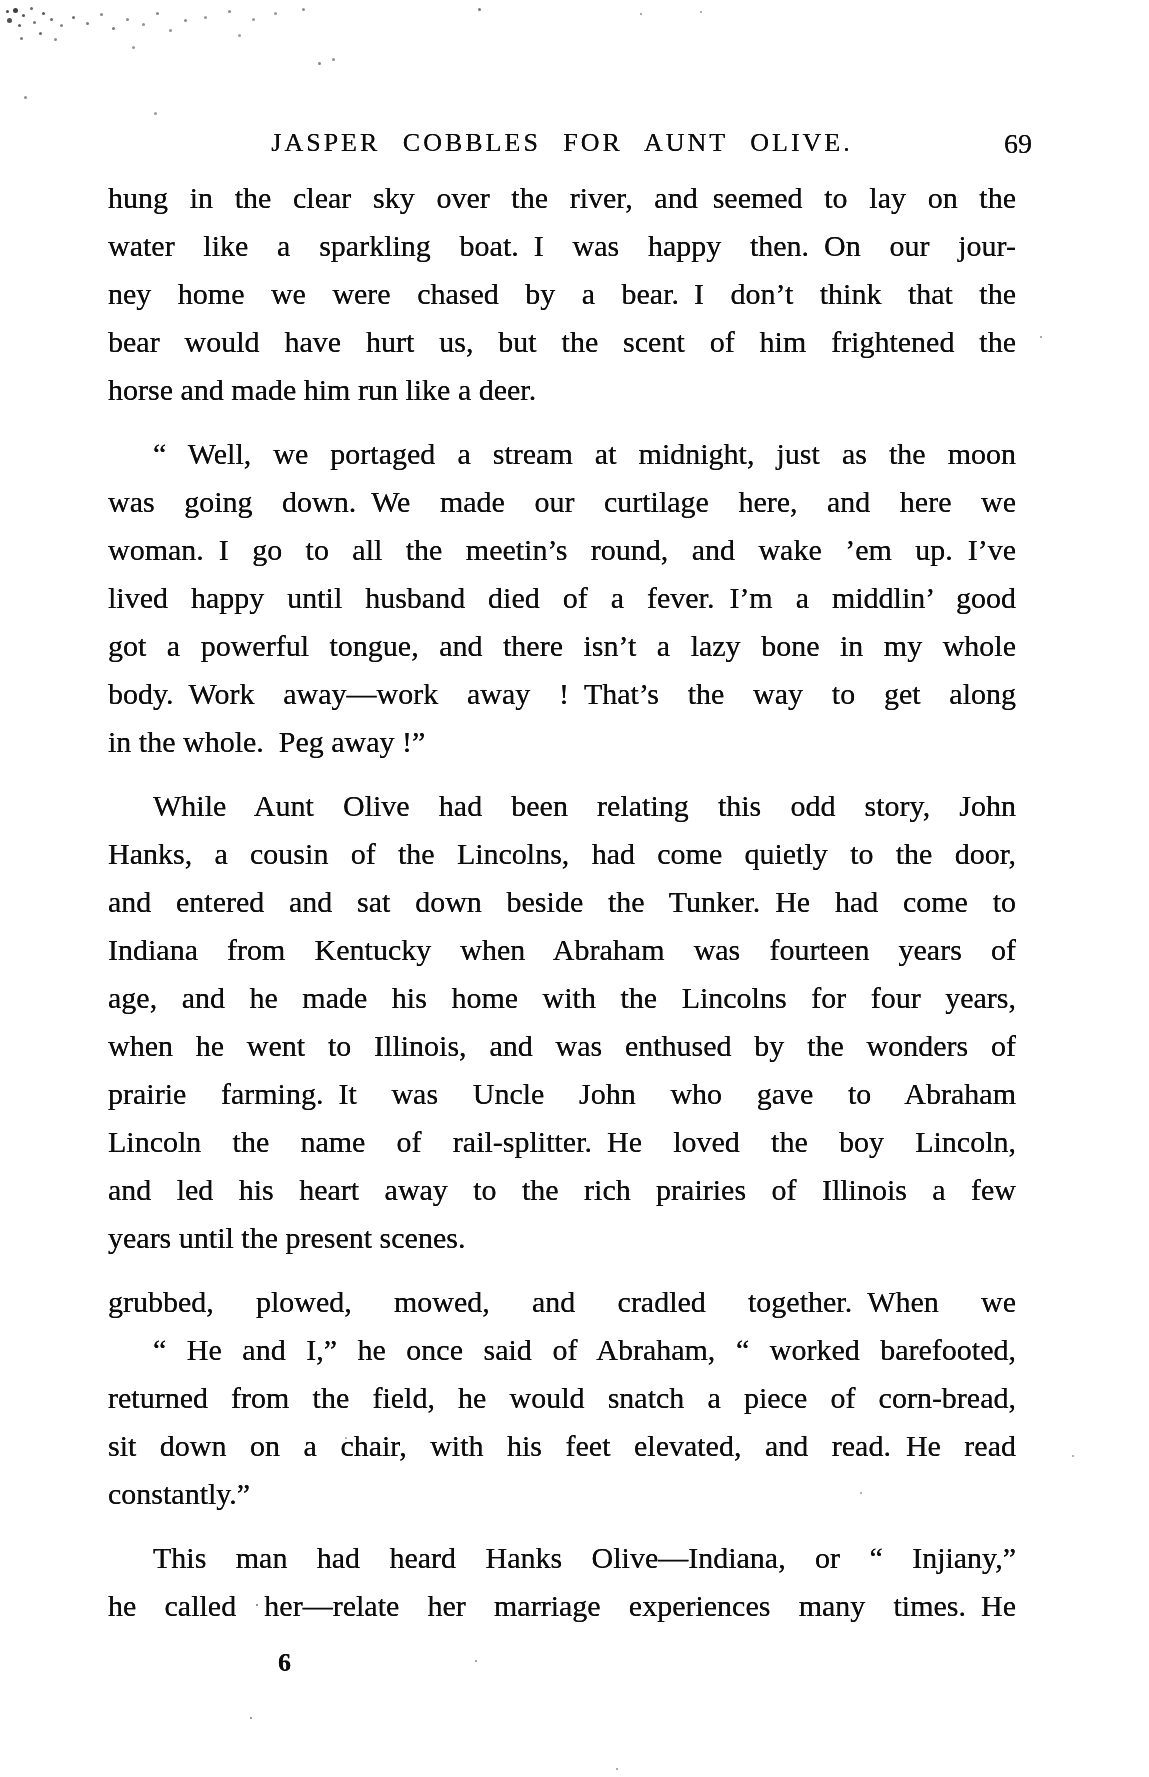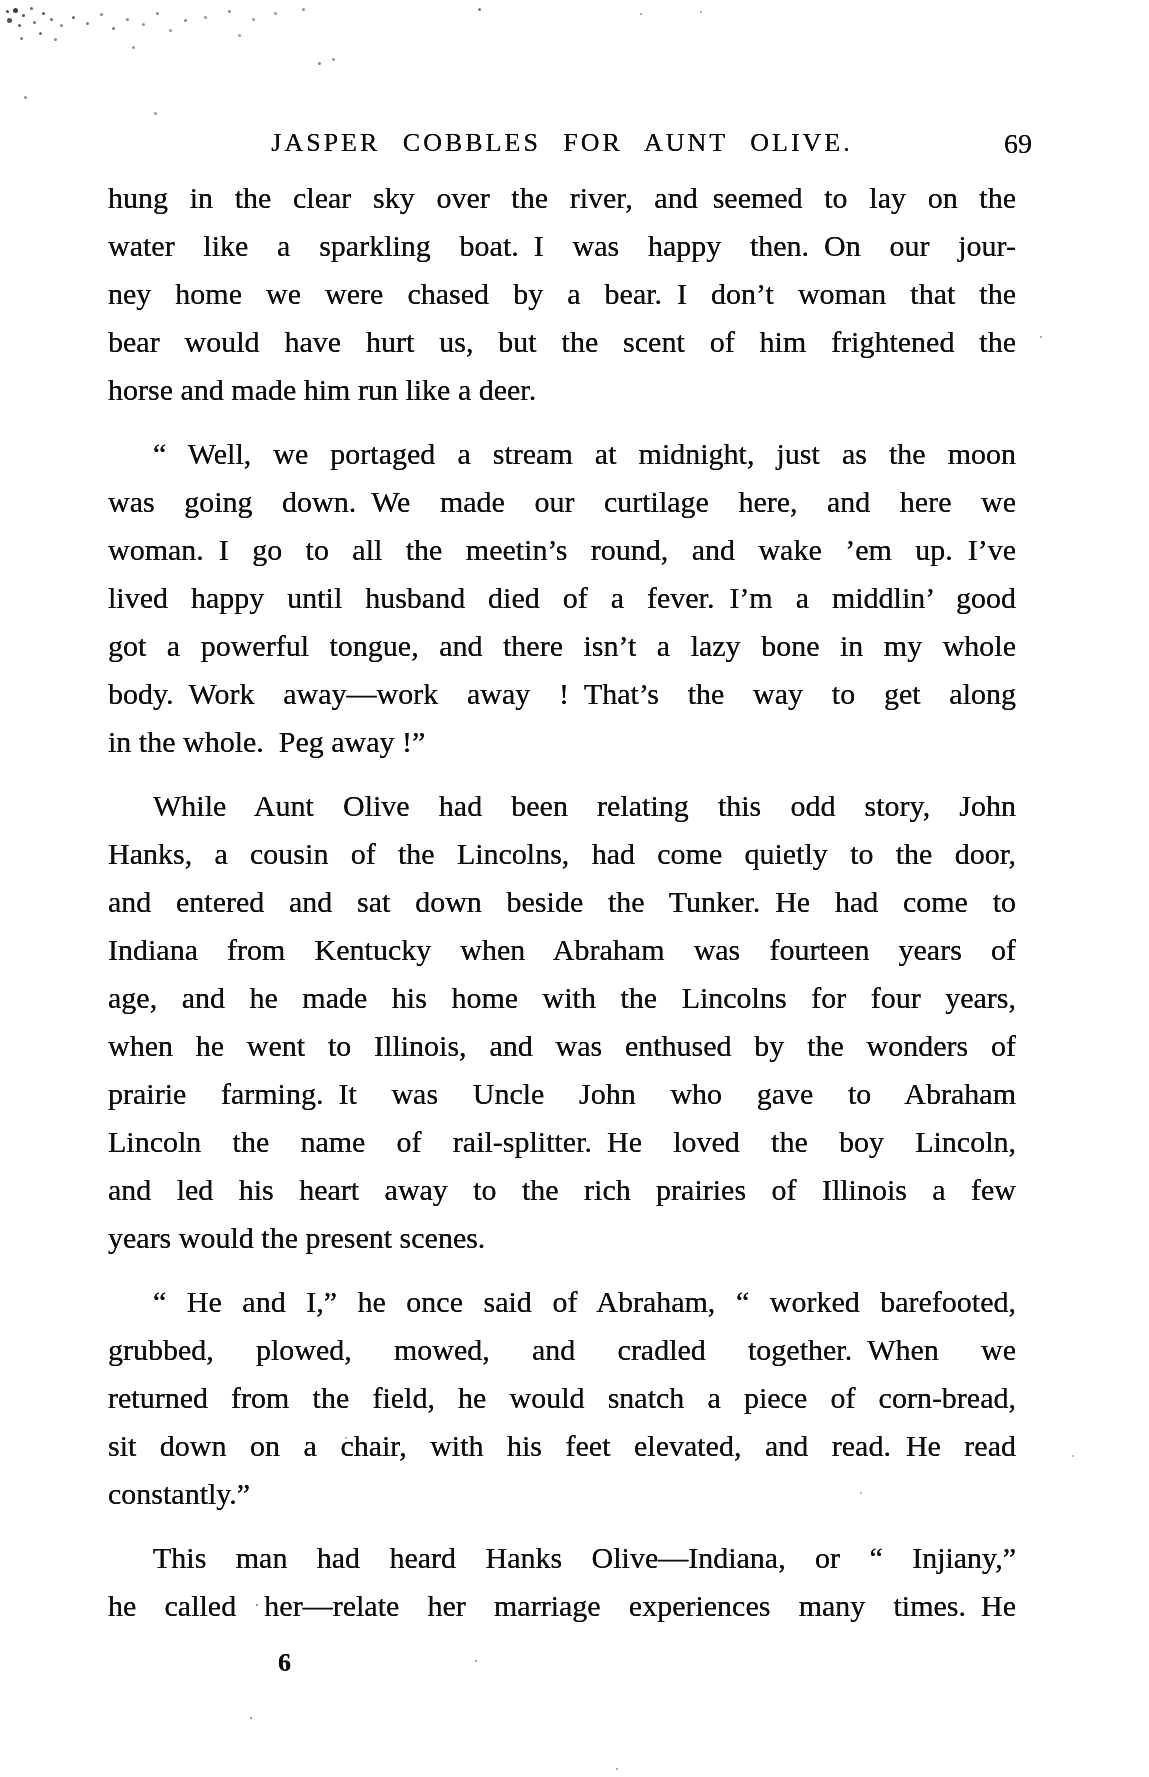--- a/index.html
+++ b/index.html
@@ -119,21 +119,21 @@
 
   <div class="header">
     <div class="running-title">JASPER COBBLES FOR AUNT OLIVE.</div>
     <div class="page-number">69</div>
   </div>
 
   <div class="body-text">
       <div class="paragraph">
         <div class="line">hung in the clear sky over the river, and seemed to lay on the</div>
         <div class="line">water like a sparkling boat. I was happy then. On our jour-</div>
-        <div class="line">ney home we were chased by a bear. I don’t woman that the</div>
+        <div class="line">ney home we were chased by a bear. I don’t think that the</div>
         <div class="line">bear would have hurt us, but the scent of him frightened the</div>
         <div class="line endline">horse and made him run like a deer.</div>
       </div>
       <div class="paragraph">
         <div class="line indent">“ Well, we portaged a stream at midnight, just as the moon</div>
         <div class="line">was going down. We made our curtilage here, and here we</div>
         <div class="line">woman. I go to all the meetin’s round, and wake ’em up. I’ve</div>
         <div class="line">lived happy until husband died of a fever. I’m a middlin’ good</div>
         <div class="line">got a powerful tongue, and there isn’t a lazy bone in my whole</div>
         <div class="line">body. Work away—work away ! That’s the way to get along</div>
@@ -142,25 +142,25 @@
       <div class="paragraph">
         <div class="line indent">While Aunt Olive had been relating this odd story, John</div>
         <div class="line">Hanks, a cousin of the Lincolns, had come quietly to the door,</div>
         <div class="line">and entered and sat down beside the Tunker. He had come to</div>
         <div class="line">Indiana from Kentucky when Abraham was fourteen years of</div>
         <div class="line">age, and he made his home with the Lincolns for four years,</div>
         <div class="line">when he went to Illinois, and was enthused by the wonders of</div>
         <div class="line">prairie farming. It was Uncle John who gave to Abraham</div>
         <div class="line">Lincoln the name of rail-splitter. He loved the boy Lincoln,</div>
         <div class="line">and led his heart away to the rich prairies of Illinois a few</div>
-        <div class="line endline">years would the present scenes.</div>
+        <div class="line endline">years until the present scenes.</div>
       </div>
       <div class="paragraph">
+        <div class="line">grubbed, plowed, mowed, and cradled together. When we</div>
         <div class="line indent">“ He and I,” he once said of Abraham, “ worked barefooted,</div>
-        <div class="line">grubbed, plowed, mowed, and cradled together. When we</div>
         <div class="line">returned from the field, he would snatch a piece of corn-bread,</div>
         <div class="line">sit down on a chair, with his feet elevated, and read. He read</div>
         <div class="line endline">constantly.”</div>
       </div>
       <div class="paragraph">
         <div class="line indent">This man had heard Hanks Olive—Indiana, or “ Injiany,”</div>
         <div class="line">he called her—relate her marriage experiences many times. He</div>
       </div>
     </div>
 

